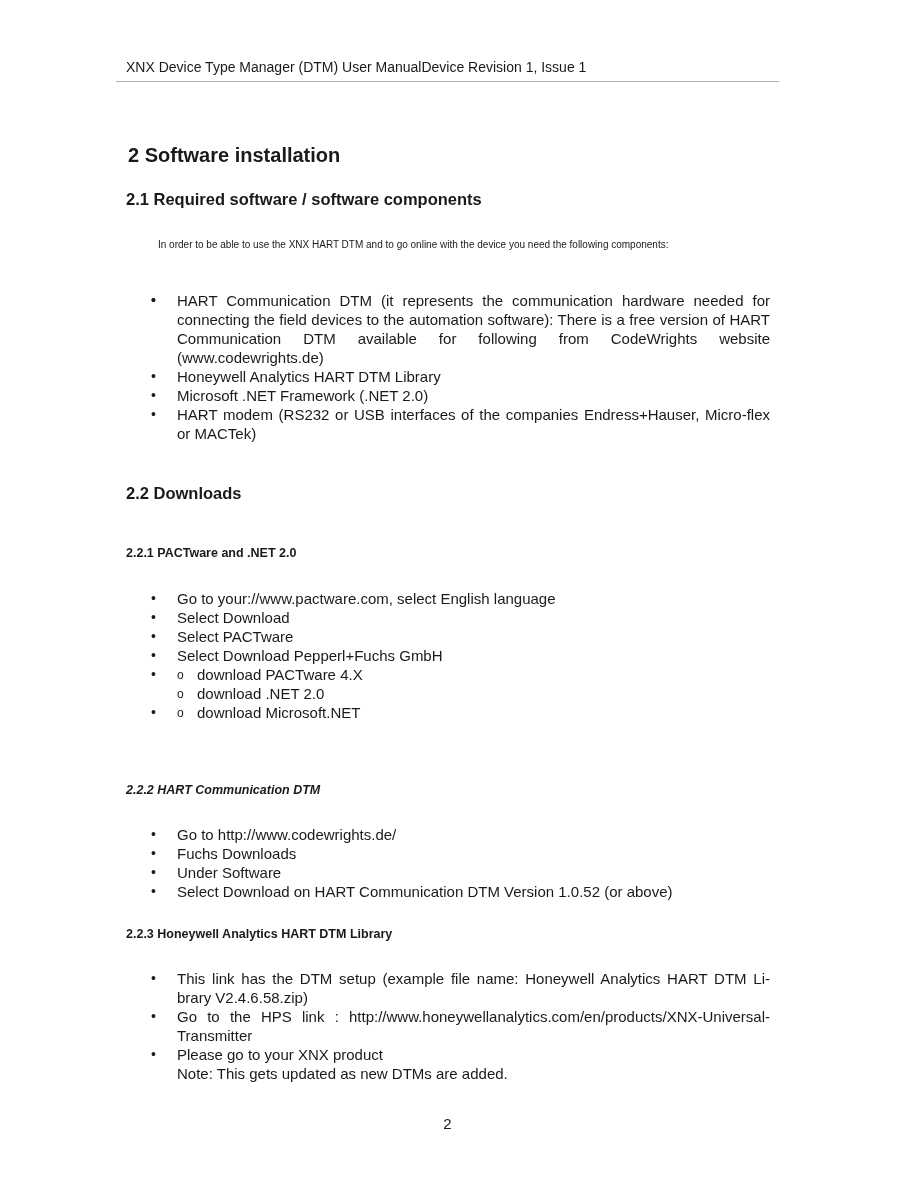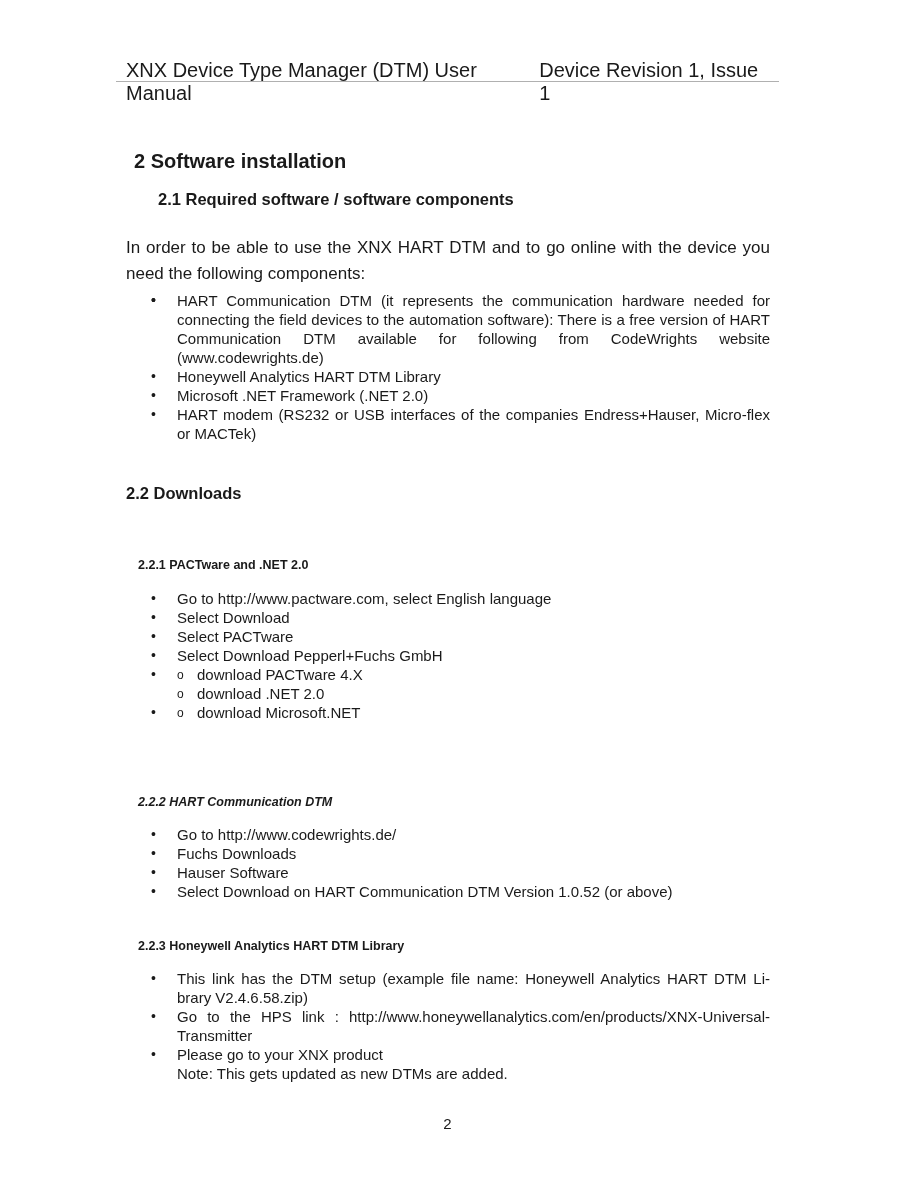--- a/index.html
+++ b/index.html
@@ -1,26 +1,26 @@
 <!DOCTYPE html>
 <html><head>
   <meta charset="utf-8">
   <style>
     html, body { margin: 0; padding: 0; background: #ffffff; }
     body { width: 900px; height: 1200px; position: relative; overflow: hidden;
            font-family: "Liberation Sans", sans-serif; color: #1a1a1a; }
     .page { position: absolute; left: 0; top: 0; width: 900px; height: 1200px; }
-    .header { position: absolute; left: 126px; top: 59px; width: 644px; font-size: 20px;
-              display: flex; justify-content: space-between; }
+    .header { position: absolute; left: 126px; top: 59px; width: 644px; font-size: 14px;
+              display: flex; }
     .header-rule { position: absolute; left: 116px; top: 81px; width: 663px; height: 1px; background: #b0b0b0; }
     .abs { position: absolute; }
-    h1 { margin: 8px; font-size: 20px; font-weight: bold; }
+    h1 { margin: 2px; font-size: 20px; font-weight: bold; }
     h2 { margin: 0; font-size: 16.5px; font-weight: bold; }
-    h3 { margin: 12px; font-size: 12.5px; font-weight: bold; }
-    .para { font-size: 17px; line-height: 26px; width: 644px; text-align: justify; }
+    h3 { margin: 0; font-size: 12.5px; font-weight: bold; }
+    .para { font-size: 10px; line-height: 20px; width: 644px; text-align: justify; margin-left: 32px; }
     ul.bul { list-style: none; margin: 0; padding: 0; width: 593px; }
     ul.bul > li { position: relative; font-size: 15px; line-height: 19px; text-align: justify; }
     ul.bul > li .b { position: absolute; left: -26px; top: 0; font-size: 14px; }
     ul.sub { list-style: none; margin: 0; padding: 0; }
     ul.sub > li { position: relative; padding-left: 20px; font-size: 15px; line-height: 19px; }
     ul.sub > li .o { position: absolute; left: 0; top: 1px; font-size: 12px; }
     .pagenum { position: absolute; left: 0; width: 895px; top: 1115px; text-align: center; font-size: 15px; }
   </style>
 </head>
 <body>
@@ -28,38 +28,38 @@
 <div class="page">
 
   <div class="header">
     <span>XNX Device Type Manager (DTM) User Manual</span>
     <span>Device Revision 1, Issue 1</span>
   </div>
   <div class="header-rule"></div>
 
   <h1 class="abs" style="left:126px; top:142px;">2 Software installation</h1>
 
-  <h2 class="abs" style="left:126px; top:190px;margin-left:32px;">2.1 Required software / software components</h2>
+  <h2 class="abs" style="left:126px; top:190px;">2.1 Required software / software components</h2>
 
   <div class="abs para" style="left:126px; top:235px;">In order to be able to use the XNX HART DTM and to go online with the device you need the following components:</div>
 
   <ul class="abs bul" style="left:177px; top:291px;">
     <li><span class="b">•</span></li>
     <li><span class="b">•</span><span>HART Communication DTM (it represents the communication hardware needed for connecting the field devices to the automation software): There is a free version of HART Communication DTM available for following from CodeWrights website (www.codewrights.de)</span></li>
     <li><span class="b">•</span><span>Honeywell Analytics HART DTM Library</span></li>
     <li><span class="b">•</span><span>Microsoft .NET Framework (.NET 2.0)</span></li>
     <li><span class="b">•</span><span>HART modem (RS232 or USB interfaces of the companies Endress+Hauser, Micro-flex or MACTek)</span></li>
   </ul>
 
   <h2 class="abs" style="left:126px; top:484px;">2.2 Downloads</h2>
 
   <h3 class="abs" style="left:126px; top:546px;">2.2.1 PACTware and .NET 2.0</h3>
 
   <ul class="abs bul" style="left:177px; top:589px;">
-    <li><span class="b">•</span><span>Go to http://www.pactware.com, select English language</span></li>
+    <li><span class="b">•</span><span>Go to your://www.pactware.com, select English language</span></li>
     <li><span class="b">•</span><span>Select Download</span></li>
     <li><span class="b">•</span><span>Select PACTware</span></li>
     <li><span class="b">•</span><span>Select Download Pepperl+Fuchs GmbH</span></li>
     <li><span class="b">•</span>
       <ul class="sub">
         <li><span class="o">o</span><span>download PACTware 4.X</span></li>
         <li><span class="o">o</span><span>download .NET 2.0</span></li>
       </ul>
     </li>
     <li><span class="b">•</span>
@@ -67,21 +67,21 @@
         <li><span class="o">o</span><span>download Microsoft.NET</span></li>
       </ul>
     </li>
   </ul>
 
   <h3 class="abs" style="left:126px; top:783px;font-style:italic;">2.2.2 HART Communication DTM</h3>
 
   <ul class="abs bul" style="left:177px; top:825px;">
     <li><span class="b">•</span><span>Go to http://www.codewrights.de/</span></li>
     <li><span class="b">•</span><span>Fuchs Downloads</span></li>
-    <li><span class="b">•</span><span>Hauser Software</span></li>
+    <li><span class="b">•</span><span>Under Software</span></li>
     <li><span class="b">•</span><span>Select Download on HART Communication DTM Version 1.0.52 (or above)</span></li>
   </ul>
 
   <h3 class="abs" style="left:126px; top:927px;">2.2.3 Honeywell Analytics HART DTM Library</h3>
 
   <ul class="abs bul" style="left:177px; top:969px;">
     <li><span class="b">•</span><span>This link has the DTM setup (example file name: Honeywell Analytics HART DTM Li-brary V2.4.6.58.zip)</span></li>
     <li><span class="b">•</span><span>Go to the HPS link : http://www.honeywellanalytics.com/en/products/XNX-Universal-Transmitter</span></li>
     <li><span class="b">•</span><span>Please go to your XNX product</span><br><span>Note: This gets updated as new DTMs are added.</span></li>
   </ul>

